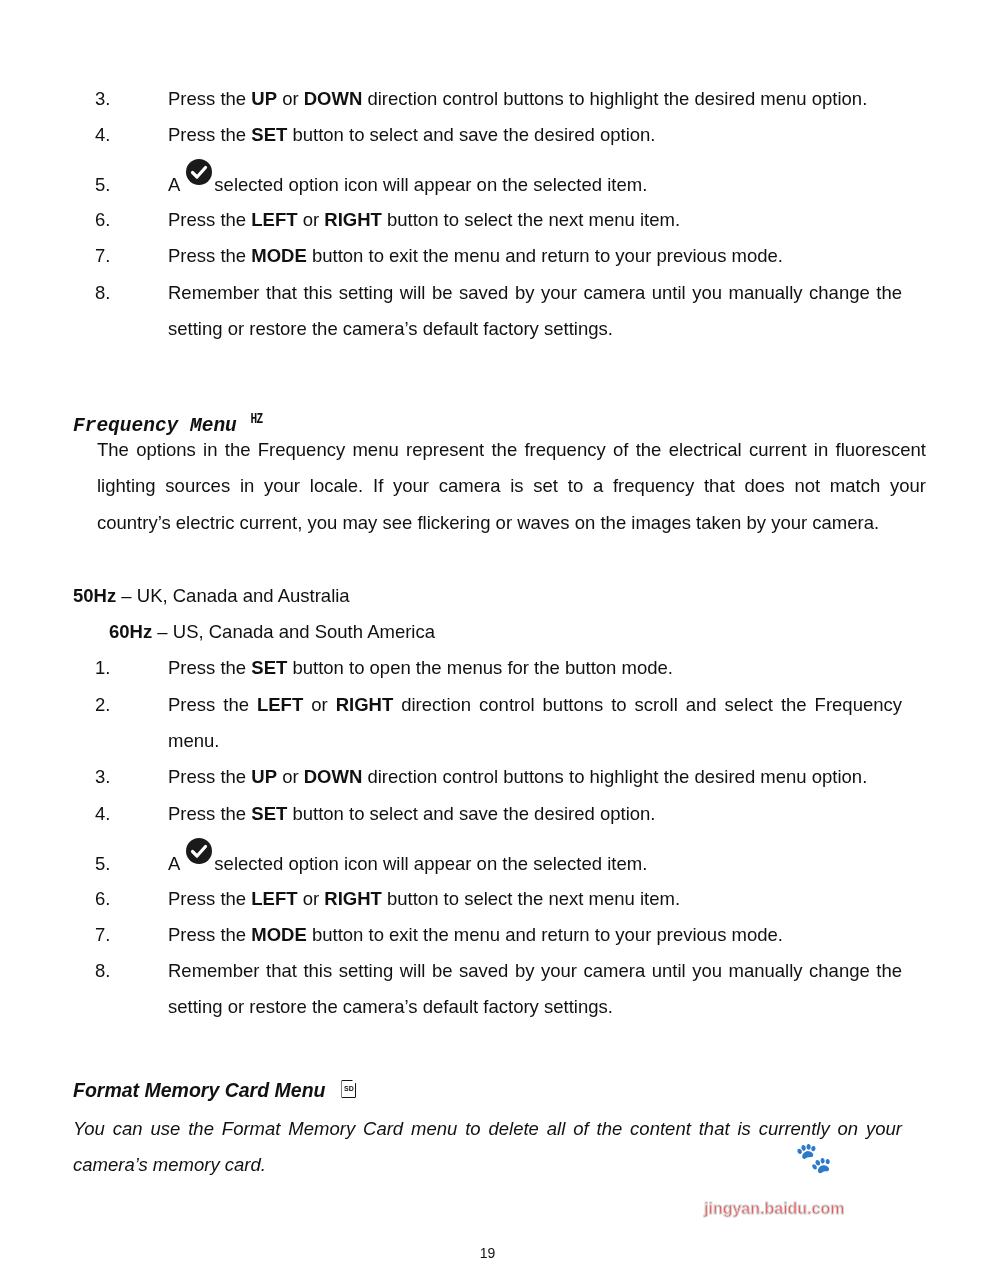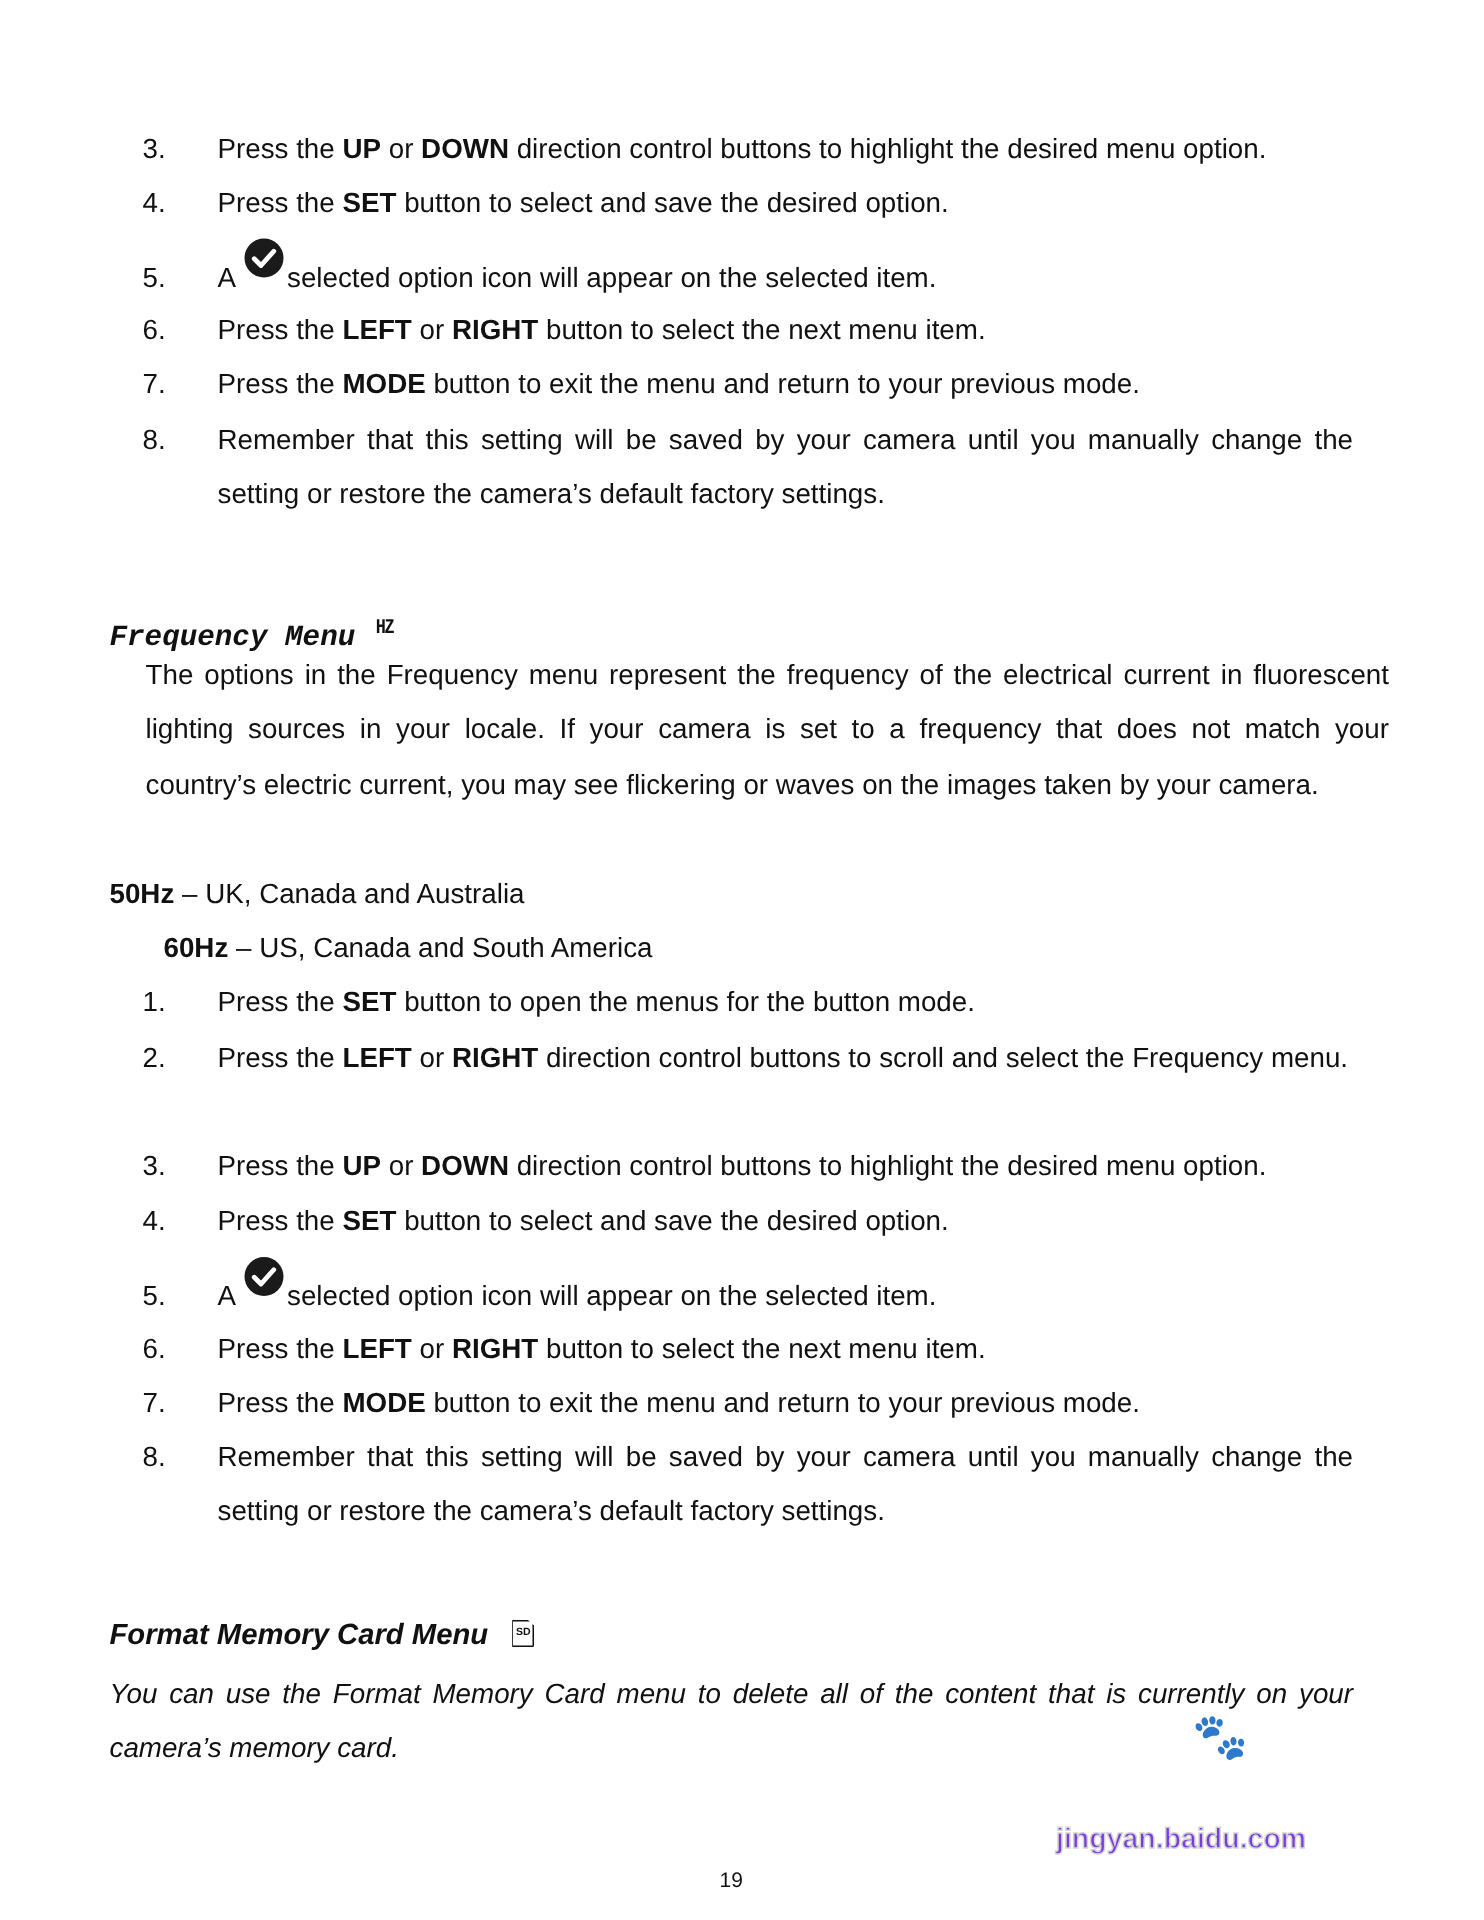--- a/index.html
+++ b/index.html
@@ -6,21 +6,21 @@
     body {
       width: 989px; height: 1280px; position: relative; overflow: hidden;
       font-family: "Liberation Sans", sans-serif; color: #111111; font-size: 18.5px;
     }
     .page { position: absolute; left: 73px; top: 0; width: 829px; }
     .li {
       position: absolute; left: 22px; width: 807px;
       line-height: 36px;
     }
     .li .num { position: absolute; left: 0; width: 34px; }
-    .li .txt { display: block; margin-left: 50px; text-align: justify; text-align-last: left; }
+    .li .txt { display: block; margin-left: 73px; text-align: justify; text-align-last: left; }
     b { font-weight: bold; }
     .heading {
       position: absolute; left: 0; font-weight: bold; font-style: italic; font-size: 19.5px;
       line-height: 30px;
     }
     .para {
       position: absolute; left: 0; width: 829px; line-height: 36.3px; text-align: justify; text-align-last: left;
     }
     .plain { position: absolute; left: 0; line-height: 36px; }
     .check-icon {
@@ -39,22 +39,22 @@
       font-size: 7px; font-weight: bold; text-align: center; line-height: 16px;
       clip-path: polygon(0 0, 70% 0, 100% 22%, 100% 100%, 0 100%);
     }
     .page-number { position: absolute; left: 0; width: 975px; text-align: center; top: 1245px; font-size: 14px; }
     .watermark {
       position: absolute; left: 700px; top: 1140px; width: 240px; height: 100px;
       color: #e6e6e6; font-weight: bold; opacity: 0.9;
     }
     .watermark .wm-brand { position: absolute; left: 6px; top: 22px; font-size: 40px; letter-spacing: 1px;
       -webkit-text-stroke: 1px #d0d0d0; color: #f4f4f4; }
-    .watermark .wm-url { position: absolute; left: 4px; top: 76px; font-size: 19px;
-      -webkit-text-stroke: 1px #d0d0d0; color: #6d28d9; }
+    .watermark .wm-url { position: absolute; left: 4px; top: 60px; font-size: 16px;
+      -webkit-text-stroke: 1px #d0d0d0; color: #ef4444; }
     .watermark .wm-paw { position: absolute; left: 95px; top: 0px; font-size: 30px; color: #ececec; }
   </style>
 </head>
 <body>
 
 <div class="page">
 
   <div id="top-list">
       <div class="li" style="top: 81px;">
         <span class="num">3.</span>

